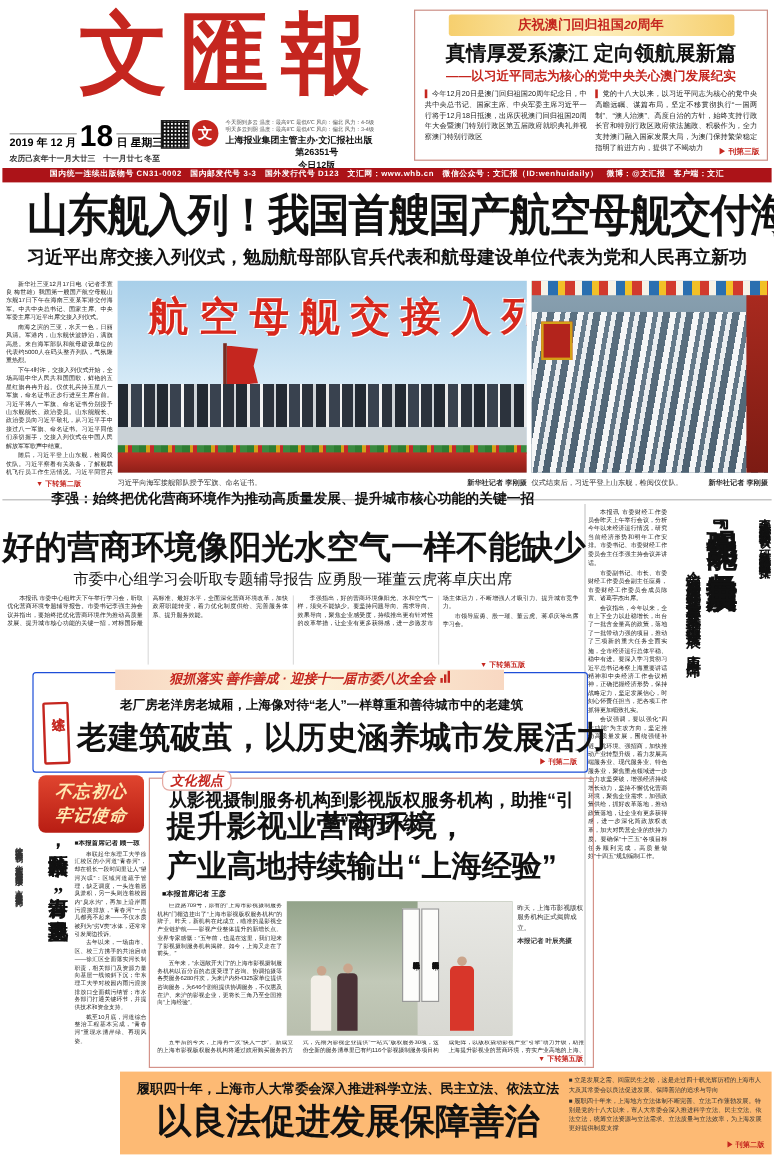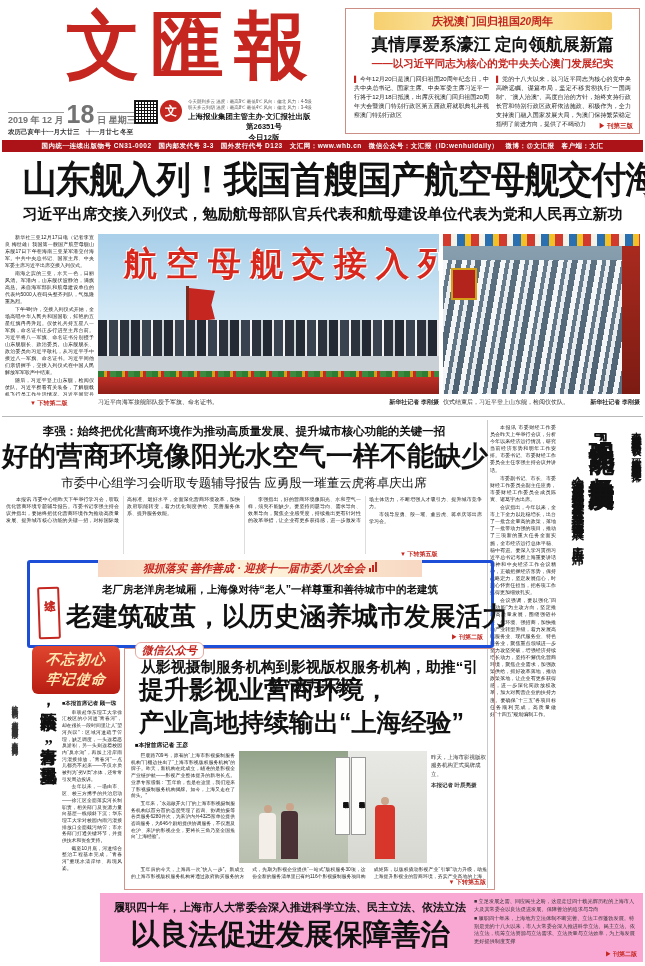--- a/index.html
+++ b/index.html
@@ -6,21 +6,21 @@
   .page{position:relative;width:645px;height:966px;background:#fff;overflow:hidden;
         font-family:"Liberation Sans",sans-serif;color:#111;box-shadow:0 0 6px rgba(0,0,0,.35);}
   .abs{position:absolute;}
   .vtext{writing-mode:vertical-rl;text-orientation:upright;}
   .just{text-align:justify;}
   .mk::before{content:"▌ ";color:#c5261f;}
 
   
   .mast-title{left:42px;top:4px;width:300px;font-size:74px;font-weight:900;color:#c5261f;
               letter-spacing:10px;text-align:center;font-family:"Liberation Serif",serif;line-height:1.15;}
-  .dateline{left:8px;top:100px;width:180px;font-weight:bold;color:#737373;}
+  .dateline{left:8px;top:100px;width:180px;font-weight:bold;color:#000000;}
   .dateline .sm{font-size:9px;border-top:1px solid #999;padding-top:2px;}
   .dateline .big{font-size:25px;margin:0 3px;}
   .lunar{left:8px;top:128px;width:200px;font-size:6.5px;color:#333;font-weight:bold;}
   .qr{left:134px;top:100px;width:22px;height:22px;border:1px solid #222;
       background-image:linear-gradient(90deg,#111 25%,transparent 25% 50%,#111 50% 75%,transparent 75%),
                        linear-gradient(#111 25%,transparent 25% 50%,#111 50% 75%,transparent 75%);
       background-size:6px 6px;}
   .logo{left:160px;top:100px;width:22px;height:22px;border-radius:50%;background:#c5261f;color:#fff;
         font-size:12px;font-weight:900;display:flex;align-items:center;justify-content:center;}
   .weather{left:188px;top:99px;width:152px;font-size:4.5px;color:#555;line-height:1.4;}
@@ -75,39 +75,39 @@
   .p2-flag{position:absolute;left:8px;top:34px;width:22px;height:28px;background:#b3241c;border:2px solid #d4a017;}
   .p2-carpet{position:absolute;right:0;top:12px;width:18px;height:148px;background:linear-gradient(#a92a1f,#7c1b13);}
 
   .cap{position:absolute;display:flex;justify-content:space-between;font-size:6px;color:#333;}
   .cap b{font-weight:bold;}
 
   .divider{left:2px;top:416px;width:641px;border-top:1px solid #b9b9b9;height:0;}
   .vdivider{left:487px;top:420px;height:468px;border-left:1px solid #c9c9c9;width:0;}
 
   
-  .biz-k{left:2px;top:424px;width:484px;text-align:center;font-size:11.5px;font-weight:900;font-family:Liberation Serif, serif;}
+  .biz-k{left:2px;top:408px;width:484px;text-align:center;font-size:11.5px;font-weight:900;font-family:Liberation Serif, serif;}
   .biz-h{left:2px;top:438px;width:484px;text-align:center;font-size:27px;font-weight:900;font-family:"Liberation Serif",serif;white-space:nowrap;}
   .biz-s{left:2px;top:475px;width:484px;text-align:center;font-size:12.5px;font-weight:400;font-family:"Liberation Serif",serif;}
   .biz-body{left:6px;top:496px;width:476px;height:58px;column-count:4;column-gap:8px;column-rule:1px solid #ddd;
             font-size:5px;line-height:1.4;color:#222;overflow:hidden;}
   .biz-body p{margin:0 0 1px;text-indent:2em;}
   .biz-jump{left:400px;top:550px;font-size:6px;color:#c5261f;font-weight:bold;}
 
   
   .fin{left:490px;top:422px;width:153px;height:466px;}
   .fin-body{position:absolute;left:0;top:2px;width:66px;height:460px;font-size:5px;line-height:1.42;color:#222;overflow:hidden;}
   .fin-body p{margin:0 0 1px;text-indent:2em;}
   .fin-sub{position:absolute;left:68px;top:44px;height:404px;width:28px;font-size:12.5px;font-weight:900;letter-spacing:2px;}
   .fin-h{position:absolute;left:97px;top:0;height:462px;width:32px;font-size:26px;font-weight:900;
          font-family:"Liberation Serif",serif;letter-spacing:1px;}
   .fin-k{position:absolute;left:130px;top:2px;height:300px;width:23px;font-size:10px;font-weight:bold;letter-spacing:1px;}
 
   
-  .her{left:27px;top:560px;width:461px;height:82px;border:3px solid #1d4ed8;border-radius:3px;}
+  .her{left:27px;top:560px;width:461px;height:82px;border:1px solid #1d4ed8;border-radius:3px;}
   .her-banner{position:absolute;left:68px;top:-3px;width:324px;height:17px;line-height:17px;text-align:center;
       background:linear-gradient(90deg,#f8d8c2,#fdf3da,#f8d8c2);color:#c5261f;font-weight:900;font-size:11px;font-style:italic;}
   .bars{display:inline-block;vertical-align:baseline;}
   .bars i{display:inline-block;width:2px;background:#c5261f;margin-left:1px;}
   .her-stamp{position:absolute;left:8px;top:24px;width:16px;height:44px;border:2px solid #c5261f;border-radius:2px;
       color:#c5261f;font-size:11px;font-weight:900;font-family:"Liberation Serif",serif;padding:2px 1px;transform:rotate(-2deg);}
   .her-k{position:absolute;left:40px;top:20px;width:400px;text-align:center;font-size:10.5px;font-weight:900;}
   .her-h{position:absolute;left:36px;top:36px;width:410px;text-align:center;font-size:26px;font-weight:900;
          font-family:"Liberation Serif",serif;white-space:nowrap;}
   .her-jump{position:absolute;right:8px;bottom:3px;font-size:6px;color:#c5261f;font-weight:bold;}
@@ -142,21 +142,21 @@
   .pw{left:20px;width:17px;height:46px;background:#f3efe8;}
   .pd{left:42px;width:17px;height:48px;background:#4a3136;}
   .pr{left:136px;width:20px;height:54px;background:#d8362a;}
   .cul-cap{position:absolute;left:306px;top:104px;width:58px;font-size:5.5px;line-height:1.5;color:#333;}
   .cul-cap .cr{display:block;margin-top:3px;font-weight:bold;}
   .cul-bottom{position:absolute;left:6px;top:218px;width:356px;height:16px;column-count:3;column-gap:8px;
               font-size:4.8px;line-height:1.4;color:#222;overflow:hidden;}
   .cul-jump{position:absolute;right:8px;bottom:2px;font-size:6px;color:#c5261f;font-weight:bold;}
 
   
-  .leg{left:100px;top:893px;width:543px;height:69px;background:#f9a8d4;}
+  .leg{left:100px;top:893px;width:543px;height:69px;background:#fdba74;}
   .leg-k{position:absolute;left:10px;top:7px;width:360px;text-align:center;font-size:11px;font-weight:900;}
   .leg-h{position:absolute;left:10px;top:22px;width:360px;text-align:center;font-size:29px;font-weight:900;
          font-family:"Liberation Serif",serif;white-space:nowrap;}
   .leg-b{position:absolute;left:374px;top:5px;width:162px;font-size:5.2px;line-height:1.45;color:#333;}
   .leg-b p{margin:0 0 2px;}
   .leg-jump{position:absolute;right:6px;bottom:3px;font-size:6px;color:#c5261f;font-weight:bold;}
 </style>
 </head>
 <body>
 
@@ -279,21 +279,21 @@
   <div class="abs riv-k vtext">徐汇区落实河长制，华东理工整治雨污混接排放口，市水务部门提供支持</div>
   <div class="abs riv-h vtext">市区校共治，“青春河”重现风姿</div>
   <div class="abs riv-body just">
     <div class="by">■本报首席记者  顾一琼</div>
     <p>串联起华东理工大学徐汇校区的小河道“青春河”，却在很长一段时间里让人“望河兴叹”：区域河道疏于管理，缺乏调度，一头连着恶臭淤积，另一头则连着校园内“臭水沟”，再加上沿岸雨污混接排放，“青春河”一点儿都亮不起来——不仅水质被列为“劣Ⅴ类”水体，还常常引发周边投诉。</p>
     <p>去年以来，一场由市、区、校三方携手的共治启动——徐汇区全面落实河长制职责，相关部门及资源力量向基层一线倾斜下沉；华东理工大学对校园内雨污混接排放口全面截污纳管；市水务部门打通关键环节，并提供技术和资金支持。</p>
     <p>截至10月底，河道综合整治工程基本完成，“青春河”重现水清岸绿、再现风姿。</p>
   </div>
 
   <div class="abs cul">
-    <div class="cul-label">微信公众号</div>
+    <div class="cul-label">文化视点</div>
     <div class="cul-k">从影视摄制服务机构到影视版权服务机构，助推“引擎”动力升级</div>
     <div class="cul-h">
       <div>提升影视业营商环境，</div>
       <div>产业高地持续输出“上海经验”</div>
     </div>
     <div class="cul-by">■本报首席记者  王彦</div>
     <div class="cul-left just">
       <p>巨鹿路709号，原有的“上海市影视摄制服务机构”门楣边挂出了“上海市影视版权服务机构”的牌子。昨天，新机构在此成立，瞄准的是影视全产业链护航——影视产业整体提升的新增长点。业界专家感慨：“五年前，也是在这里，我们迎来了影视摄制服务机构揭牌。如今，上海又走在了前头。”</p>
       <p>五年来，“永远敞开大门”的上海市影视摄制服务机构以百分百的态度受理了咨询、协调拍摄等各类服务6280件次，为来沪内外4325家单位提供咨询服务，为646个剧组提供协调服务，不仅惠及在沪、来沪的影视企业，更将长三角乃至全国推向“上海经验”。</p>
     </div>

